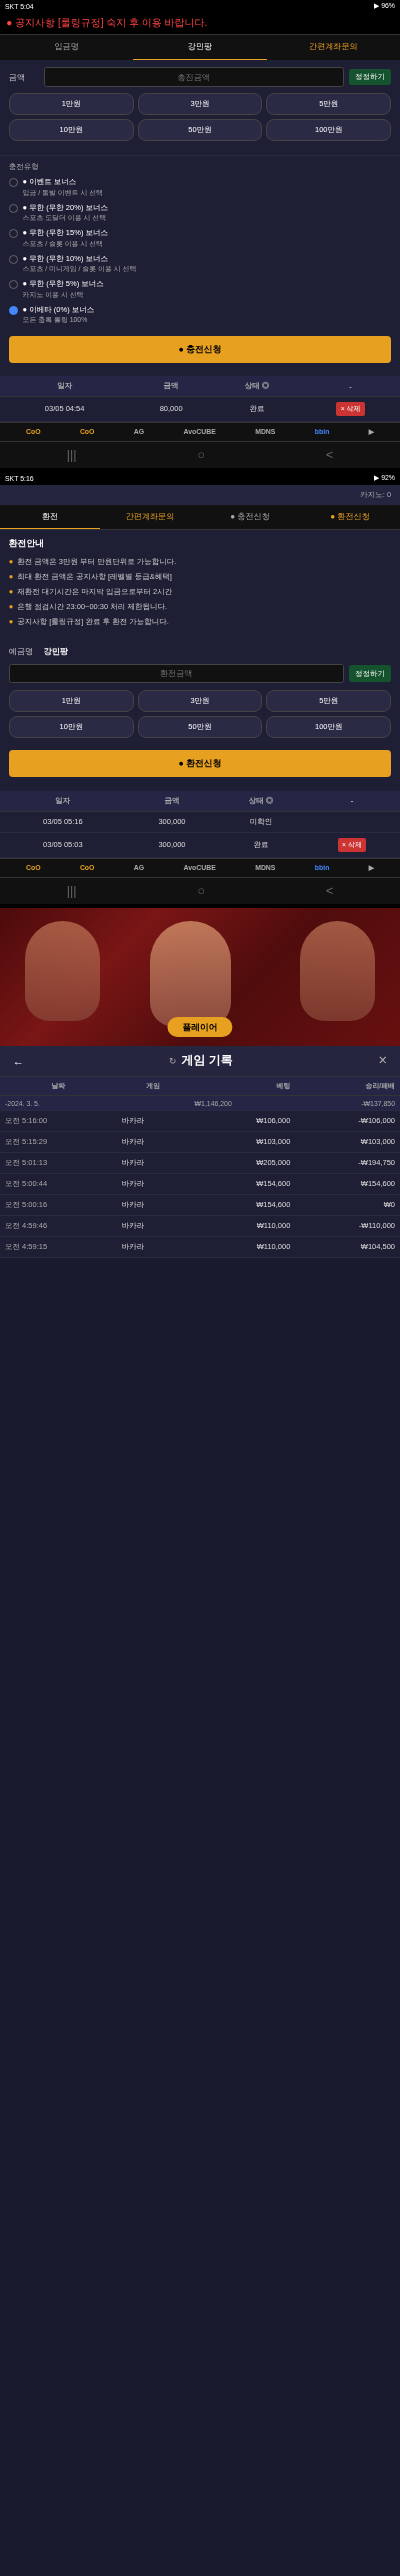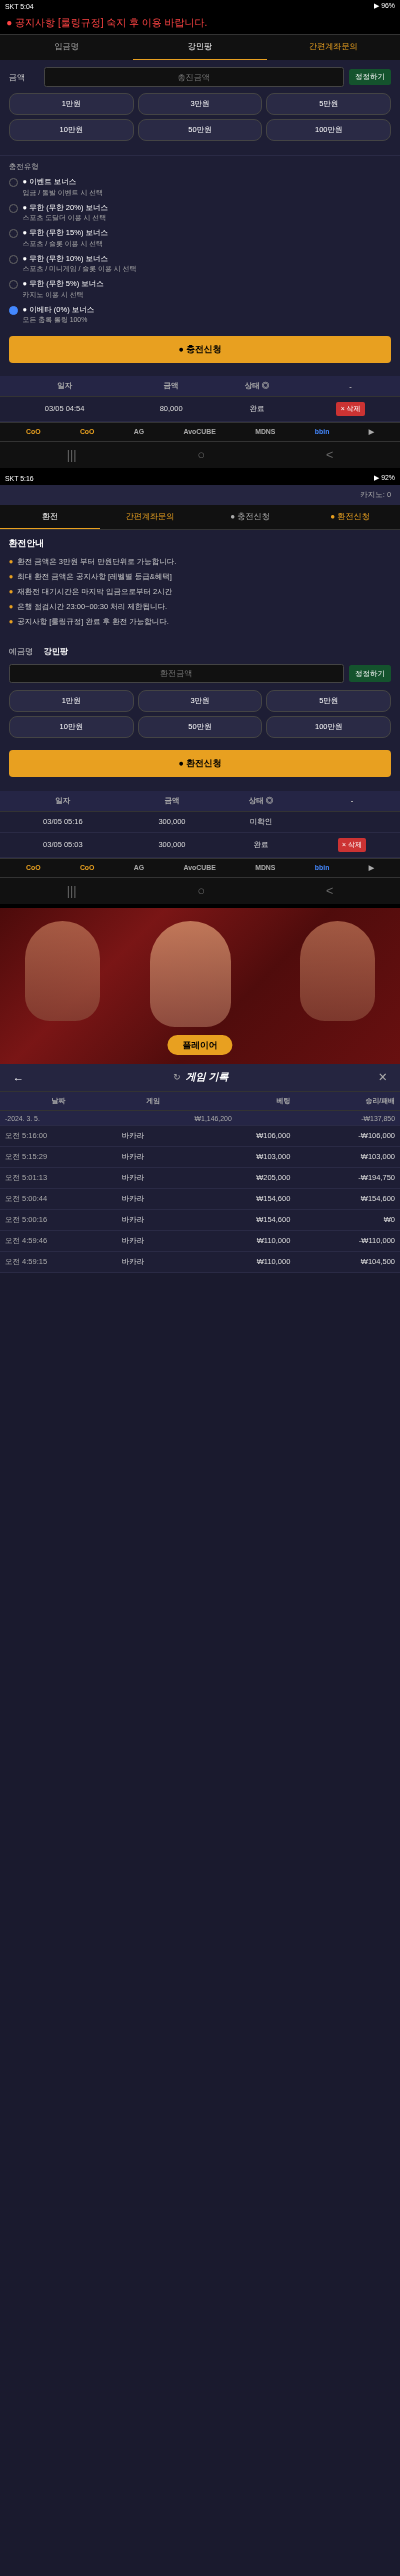--- a/index.html
+++ b/index.html
@@ -252,21 +252,21 @@
       line-height: 1.5;
     }
     .bullet {
       color: #e8a020;
       flex-shrink: 0;
     }
 
     
     .casino-area {
       background: #8b1a1a;
-      height: 156px;
+      height: 138px;
       display: flex;
       align-items: center;
       justify-content: center;
       position: relative;
       overflow: hidden;
     }
     .casino-bg {
       width: 100%;
       height: 100%;
       background: linear-gradient(135deg, #5a1010 0%, #8b2020 50%, #5a1010 100%);
@@ -295,24 +295,23 @@
     }
     .records-header {
       background: #252540;
       display: flex;
       align-items: center;
       justify-content: space-between;
       padding: 6.3px 8.8px;
       border-bottom: 0.6px solid #333;
     }
     .records-title {
-      font-size: 10px;
+      font-size: 12px;
       font-weight: bold;
       color: #fff;
-      font-style: italic;
     }
     .records-table {
       width: 100%;
       border-collapse: collapse;
     }
     .records-table th {
       background: #252545;
       color: #aaa;
       font-size: 6.9px;
       padding: 4.4px 5px;

